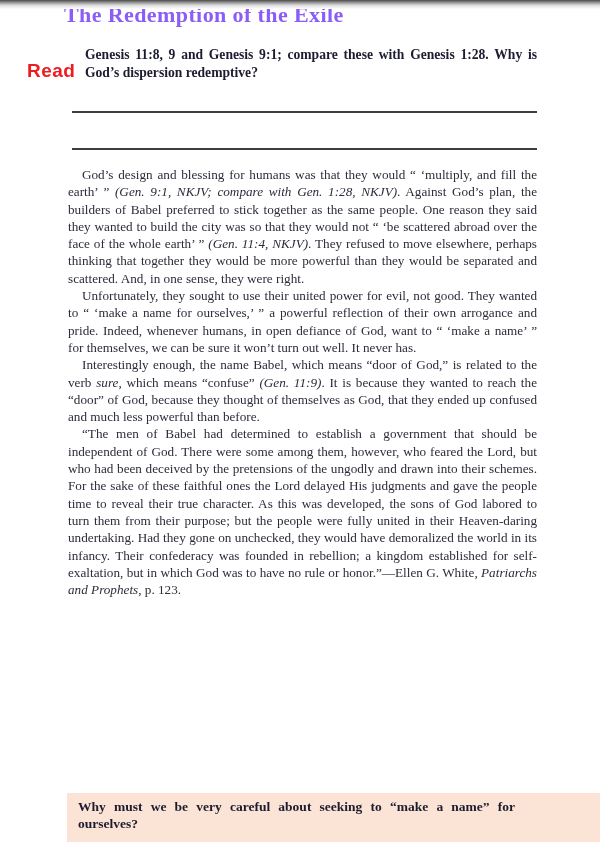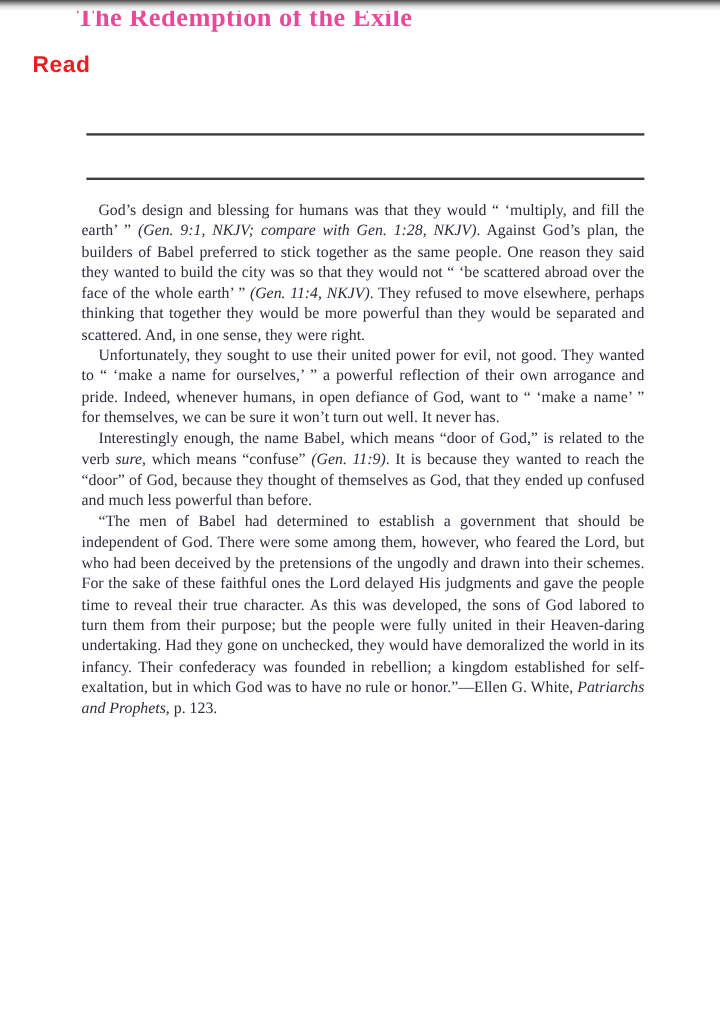--- a/index.html
+++ b/index.html
@@ -20,28 +20,28 @@
   }
   .top-shadow{
     position:absolute;top:0;left:0;width:600px;height:9px;
     background:linear-gradient(to bottom,#4b4b4b 0%,#9a9a9a 30%,#dedede 60%,#ffffff 100%);
     z-index:3;
   }
   .page-title{
     position:absolute;top:2px;left:64px;
     font-size:22px;font-weight:bold;
     letter-spacing:0.4px;
-    color:#ec4899;
+    color:#8b5cf6;
     white-space:nowrap;
   }
   .read-block{
     position:absolute;top:46px;left:0;width:537px;
   }
   .read-label{
-    position:absolute;left:27px;top:0;
+    position:absolute;left:27px;top:16px;
     font-family:"Liberation Sans", sans-serif;
     font-weight:bold;
     font-size:19px;
     letter-spacing:0.5px;
     color:var(--read-red);
     line-height:17px;
   }
   .read-question{
     margin-left:85px;
     width:452px;
@@ -84,27 +84,31 @@
 </head>
 <body>
 
 <div class="page">
   <div class="top-shadow"></div>
 
   <h1 class="page-title">The Redemption of the Exile</h1>
 
   <div class="read-block">
     <span class="read-label">Read</span>
+    <p class="read-question">Genesis 11:8, 9 and Genesis 9:1; compare these with Genesis 1:28. Why is God’s dispersion redemptive?</p>
   </div>
 
   <div class="answer-lines" id="answer-lines">
       <div class="answer-line"></div>
       <div class="answer-line"></div>
     </div>
 
   <div class="article" id="article">
       <p><span>God’s design and blessing for humans was that they would “ ‘multiply, and fill the earth’ ” </span><span class="it">(Gen. 9:1, NKJV; compare with Gen. 1:28, NKJV)</span><span>. Against God’s plan, the builders of Babel preferred to stick together as the same people. One reason they said they wanted to build the city was so that they would not “ ‘be scattered abroad over the face of the whole earth’ ” </span><span class="it">(Gen. 11:4, NKJV)</span><span>. They refused to move elsewhere, perhaps thinking that together they would be more powerful than they would be separated and scattered. And, in one sense, they were right.</span></p>
       <p><span>Unfortunately, they sought to use their united power for evil, not good. They wanted to “ ‘make a name for ourselves,’ ” a powerful reflection of their own arrogance and pride. Indeed, whenever humans, in open defiance of God, want to “ ‘make a name’ ” for themselves, we can be sure it won’t turn out well. It never has.</span></p>
       <p><span>Interestingly enough, the name Babel, which means “door of God,” is related to the verb </span><span class="it">sure</span><span>, which means “confuse” </span><span class="it">(Gen. 11:9)</span><span>. It is because they wanted to reach the “door” of God, because they thought of themselves as God, that they ended up confused and much less powerful than before.</span></p>
       <p><span>“The men of Babel had determined to establish a government that should be independent of God. There were some among them, however, who feared the Lord, but who had been deceived by the pretensions of the ungodly and drawn into their schemes. For the sake of these faithful ones the Lord delayed His judgments and gave the people time to reveal their true character. As this was developed, the sons of God labored to turn them from their purpose; but the people were fully united in their Heaven-daring undertaking. Had they gone on unchecked, they would have demoralized the world in its infancy. Their confederacy was founded in rebellion; a kingdom established for self-exaltation, but in which God was to have no rule or honor.”—Ellen G. White, </span><span class="it">Patriarchs and Prophets</span><span>, p. 123.</span></p>
     </div>
 
+  <div class="callout">
+    <p>Why must we be very careful about seeking to “make a name” for ourselves?</p>
+  </div>
 </div>
 
 </body></html>

